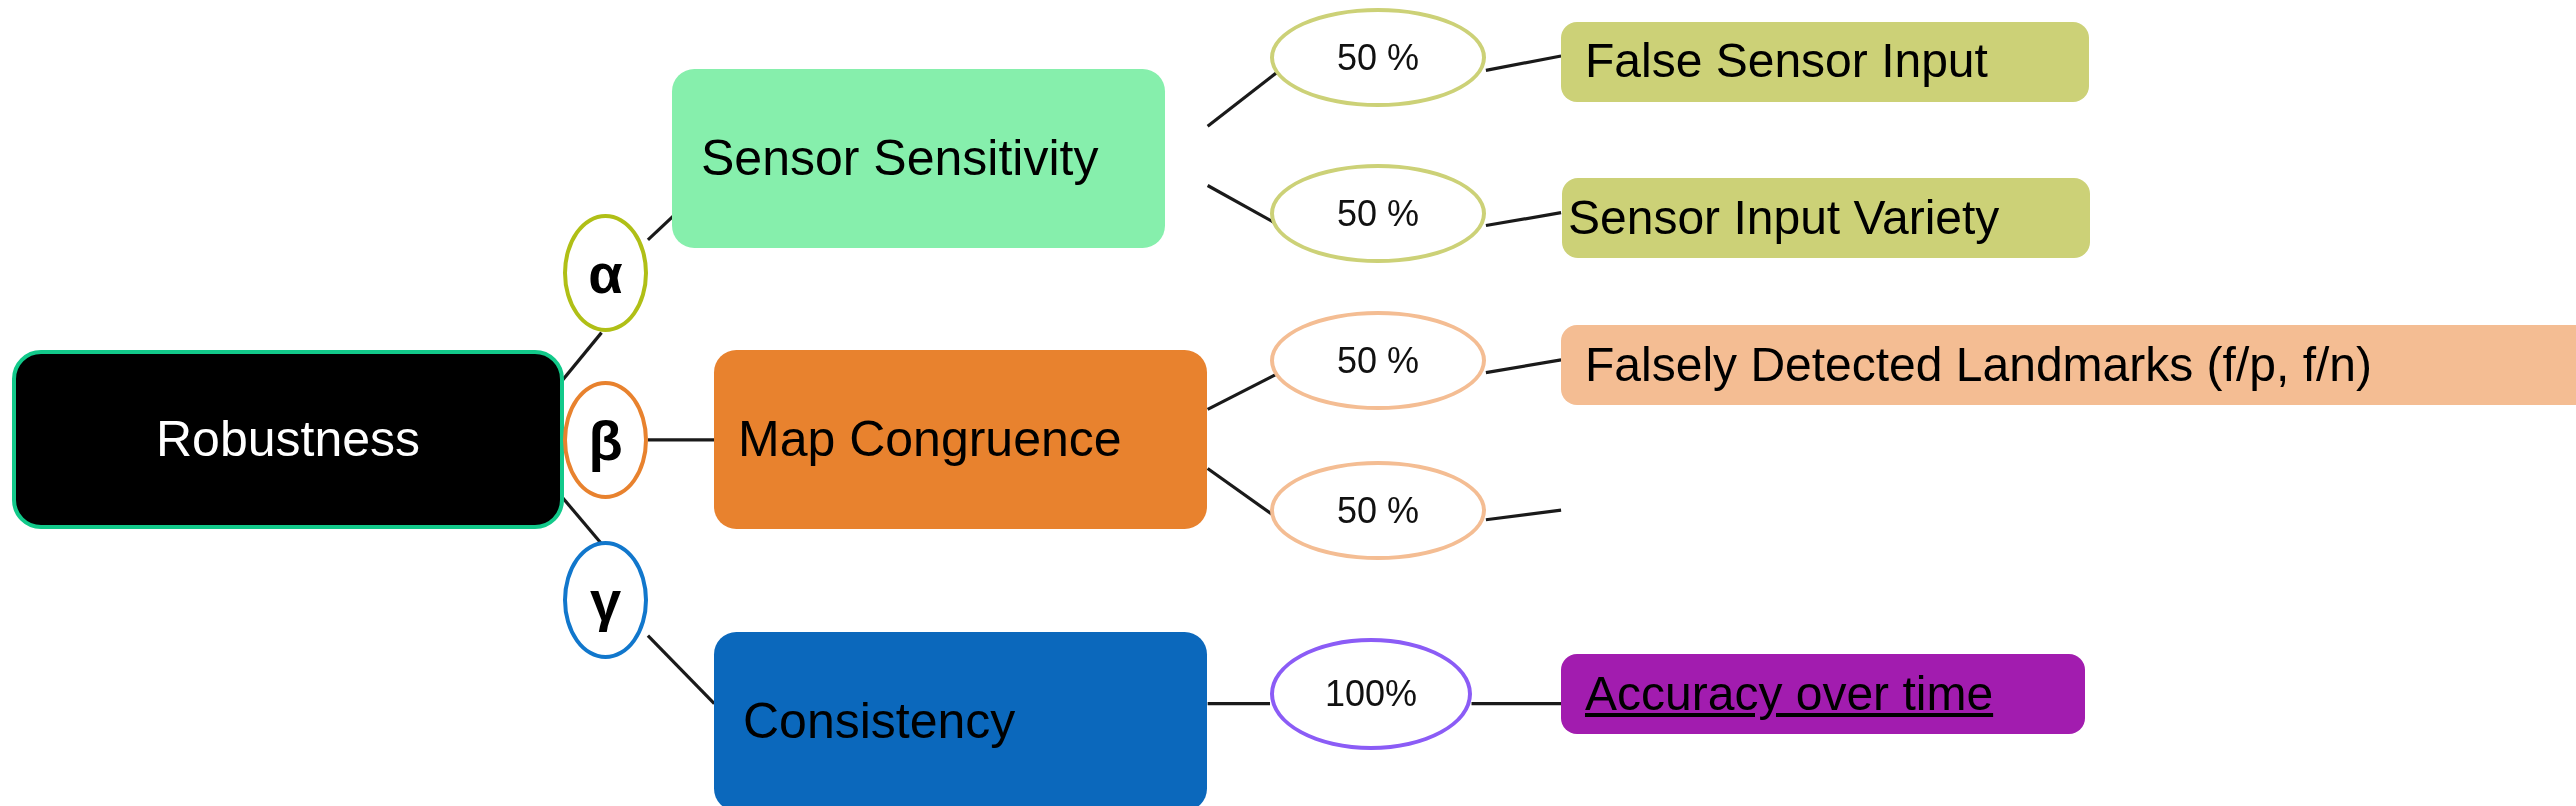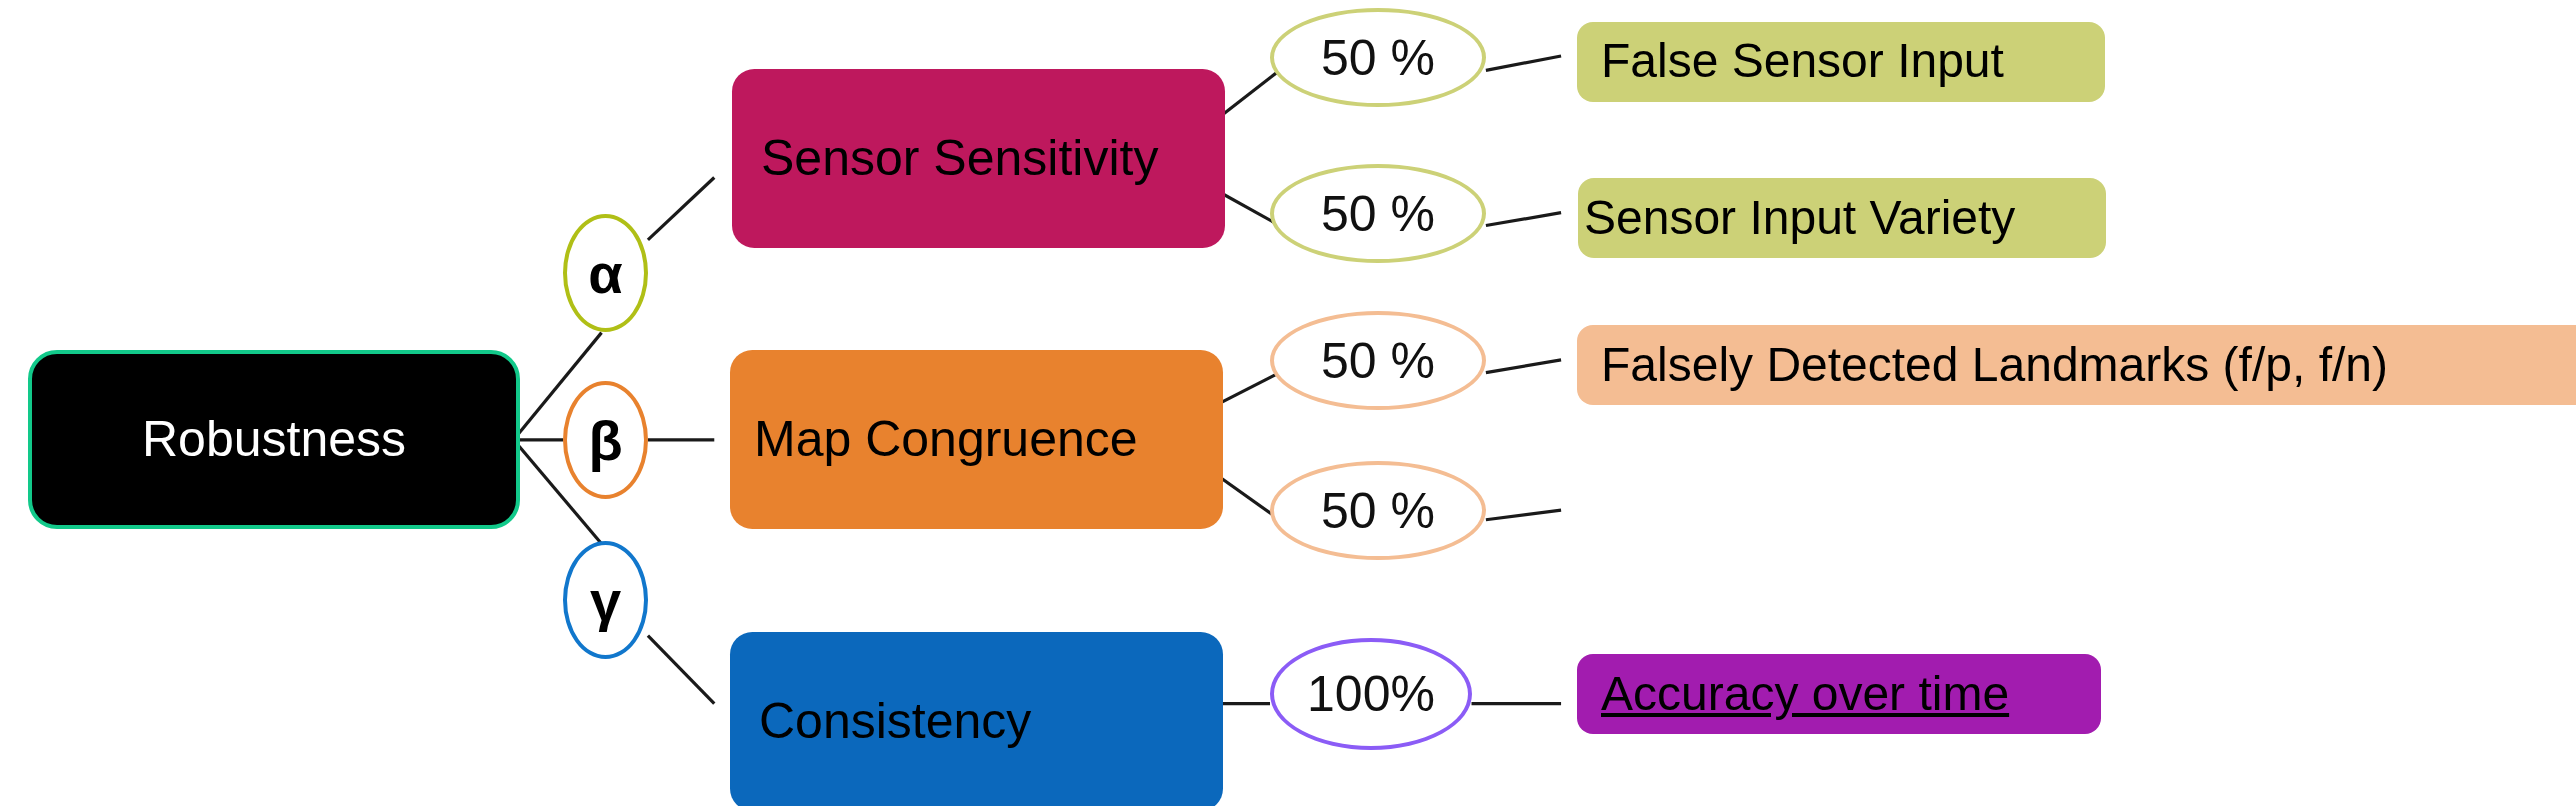--- a/index.html
+++ b/index.html
@@ -27,47 +27,46 @@
   }
   .node {
     position: absolute;
     box-sizing: border-box;
     display: flex;
     align-items: center;
     border-radius: 21px;
     color: #000000;
     line-height: 1.05;
     white-space: nowrap;
-    margin-left: 16px;
   }
   
   .node.root {
     left: 12px;
     top: 350px;
-    width: 492px;
+    width: 552px;
     height: 179px;
     background: #000000;
     border: 4px solid #12c98a;
     color: #ffffff;
     justify-content: center;
     font-size: 50px;
     border-radius: 29px;
   }
   
   .node.branch {
     width: 493px;
     height: 179px;
     padding-left: 29px;
     font-size: 50px;
     border-radius: 22.4px;
   }
   .node.branch.b-alpha {
-    left: 716px;
+    left: 672px;
     top: 69px;
-    background: #be185d;
+    background: #86efac;
   }
   .node.branch.b-beta {
     left: 714px;
     top: 350px;
     background: #e8822e;
     padding-left: 24px;
   }
   .node.branch.b-gamma {
     left: 714px;
     top: 632px;
@@ -87,21 +86,21 @@
   .node.leaf.l-4 { left: 1561px; top: 654px; width: 524px;  background: #a21caf; text-decoration: underline; }
   
   .pct {
     position: absolute;
     box-sizing: border-box;
     display: flex;
     align-items: center;
     justify-content: center;
     border-radius: 50%;
     background: #ffffff;
-    font-size: 50px;
+    font-size: 36px;
     color: #111111;
   }
   .pct.p-0 { left: 1270px; top: 8px;  width: 216px; height: 99px; border: 4px solid #ccd177; }
   .pct.p-1 { left: 1270px; top: 164px; width: 216px; height: 99px; border: 4px solid #ccd177; }
   .pct.p-2 { left: 1270px; top: 311px; width: 216px; height: 99px; border: 4px solid #f4bd93; }
   .pct.p-3 { left: 1270px; top: 461px; width: 216px; height: 99px; border: 4px solid #f4bd93; }
   .pct.p-4 { left: 1270px; top: 638px; width: 202px; height: 112px; border: 4px solid #8b5cf6; }
   
   .greek {
     position: absolute;

